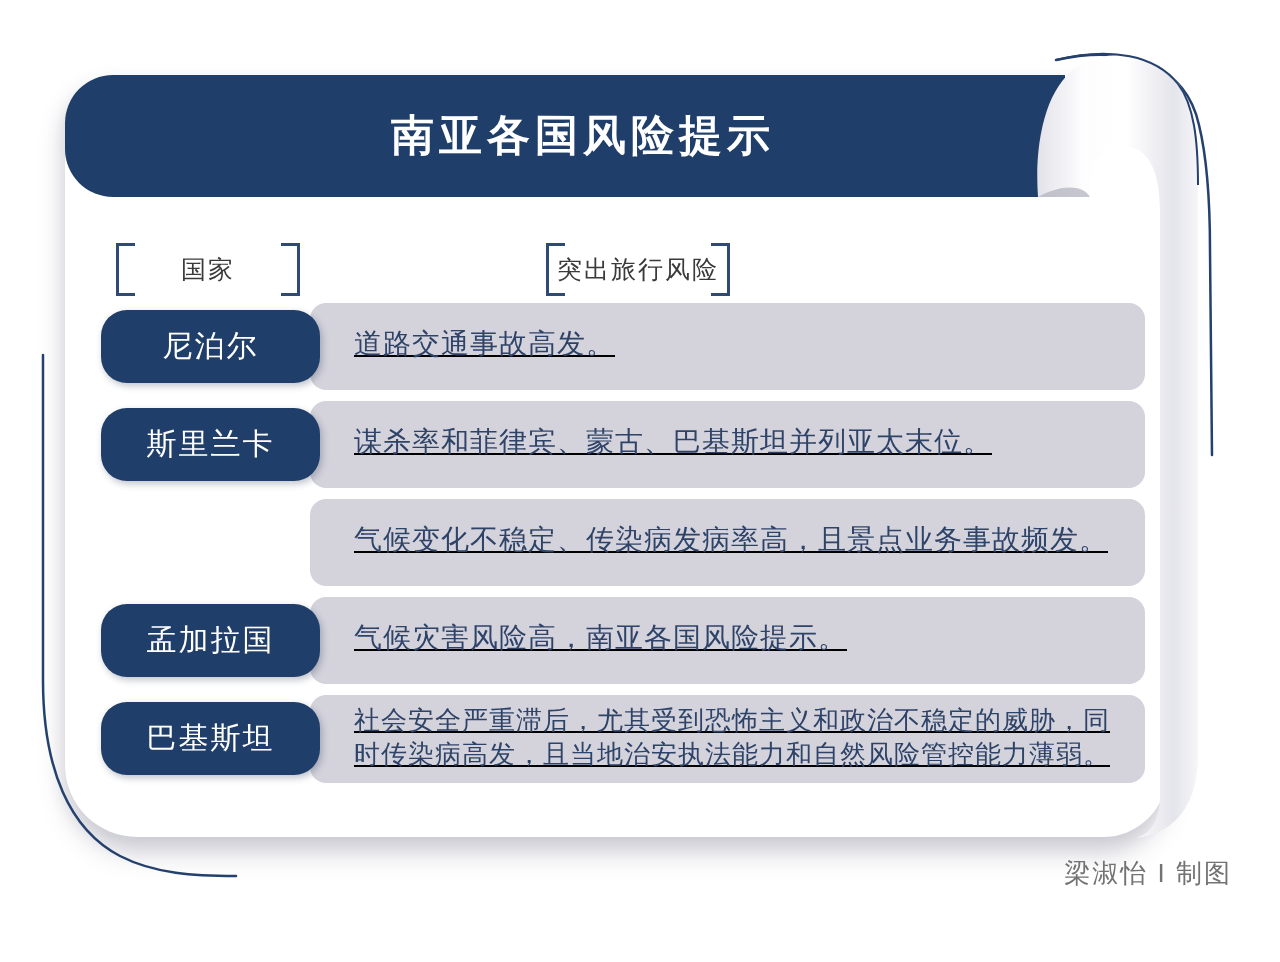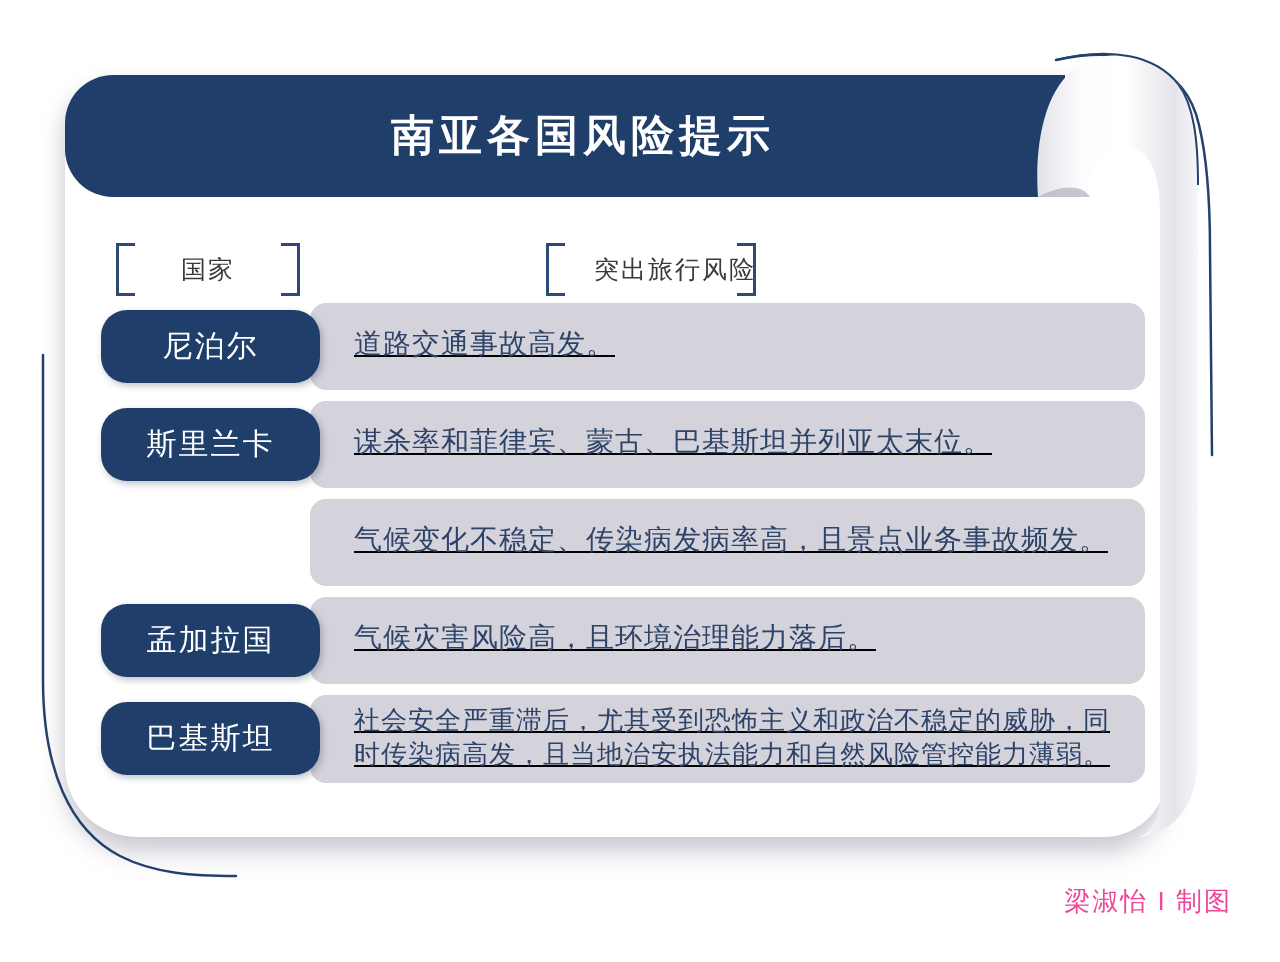--- a/index.html
+++ b/index.html
@@ -25,21 +25,21 @@
   }
   
   .decor{position:absolute;left:0;top:0;width:1280px;height:962px;z-index:4;pointer-events:none;}
   
   .col-label{
     position:absolute;top:243px;height:53px;z-index:5;
     display:flex;align-items:center;justify-content:center;
     font-size:25px;color:#3a3a3a;letter-spacing:2px;
   }
   .col-label.country{left:116px;width:184px;}
-  .col-label.risk{left:546px;width:210px;justify-content:flex-end;}
+  .col-label.risk{left:546px;width:184px;}
   .col-label::before,.col-label::after{
     content:"";position:absolute;top:0;bottom:0;width:16px;border:3px solid #2e4a75;
   }
   .col-label::before{left:0;border-right:none;}
   .col-label::after{right:0;border-left:none;}
   
   .rows{
     position:absolute;left:101px;top:303px;width:1044px;z-index:5;
     display:flex;flex-direction:column;gap:11px;
   }
@@ -57,22 +57,22 @@
   .row:last-child .risk-text{font-size:26px;}
   .pill{
     position:absolute;left:0;top:7px;width:219px;height:73px;
     background:#203e6a;border-radius:26px;z-index:2;
     display:flex;align-items:center;justify-content:center;
     box-shadow:2px 3px 7px rgba(25,38,70,.28);
   }
   .pill-text{color:#ffffff;font-size:30px;font-weight:normal;letter-spacing:2px;}
   
   .credit{
-    position:absolute;right:48px;top:884px;z-index:5;
-    font-size:26px;color:#ec4899;letter-spacing:2px;
+    position:absolute;right:48px;top:856px;z-index:5;
+    font-size:26px;color:#737373;letter-spacing:2px;
   }
 </style>
 </head>
 <body>
 
 <div class="paper"></div>
 
 <div class="header-bar">
   <div class="title">南亚各国风险提示</div>
 </div>
@@ -136,21 +136,21 @@
   </div>
 
   <div class="row">
     <div class="risk-box">
       <span class="risk-text">气候变化不稳定、传染病发病率高，且景点业务事故频发。</span>
     </div>
   </div>
 
   <div class="row">
     <div class="risk-box">
-      <span class="risk-text">气候灾害风险高，且环境治理能力落后。</span>
+      <span class="risk-text">气候灾害风险高，南亚各国风险提示。</span>
     </div>
     <div class="pill">
       <span class="pill-text">孟加拉国</span>
     </div>
   </div>
 
   <div class="row">
     <div class="risk-box">
       <span class="risk-text">社会安全严重滞后，尤其受到恐怖主义和政治不稳定的威胁，同时传染病高发，且当地治安执法能力和自然风险管控能力薄弱。</span>
     </div>

